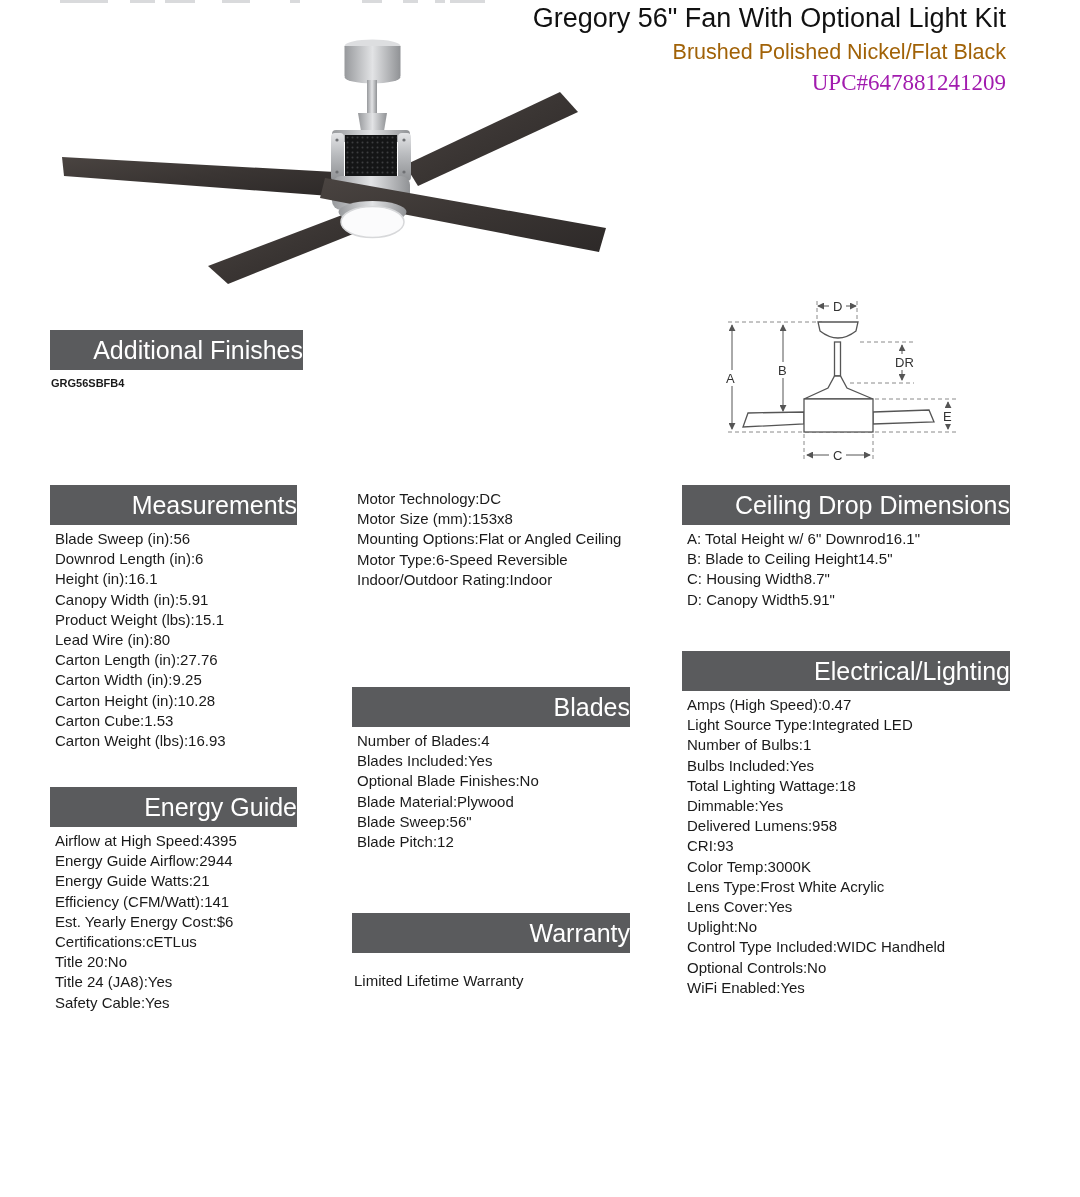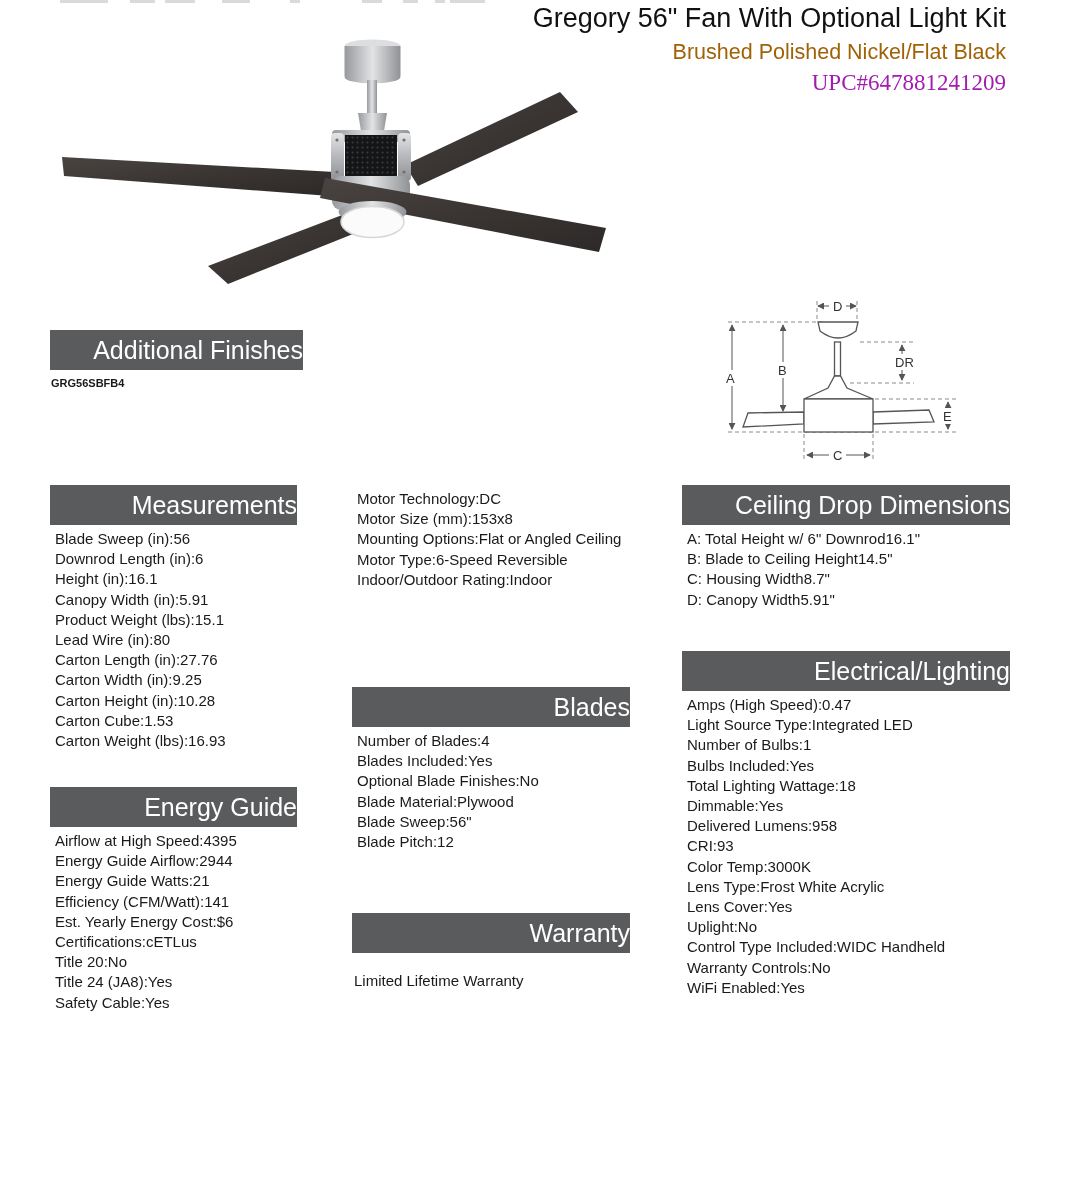--- a/index.html
+++ b/index.html
@@ -396,21 +396,21 @@
     </div>
       <div class="spec-row">
       <span class="spec-label">Uplight:</span>
       <span class="spec-value">No</span>
     </div>
       <div class="spec-row">
       <span class="spec-label">Control Type Included:</span>
       <span class="spec-value">WIDC Handheld</span>
     </div>
       <div class="spec-row">
-      <span class="spec-label">Warranty Controls:</span>
+      <span class="spec-label">Optional Controls:</span>
       <span class="spec-value">No</span>
     </div>
       <div class="spec-row">
       <span class="spec-label">WiFi Enabled:</span>
       <span class="spec-value">Yes</span>
     </div>
     </div>
 </div>
 
 </body></html>

